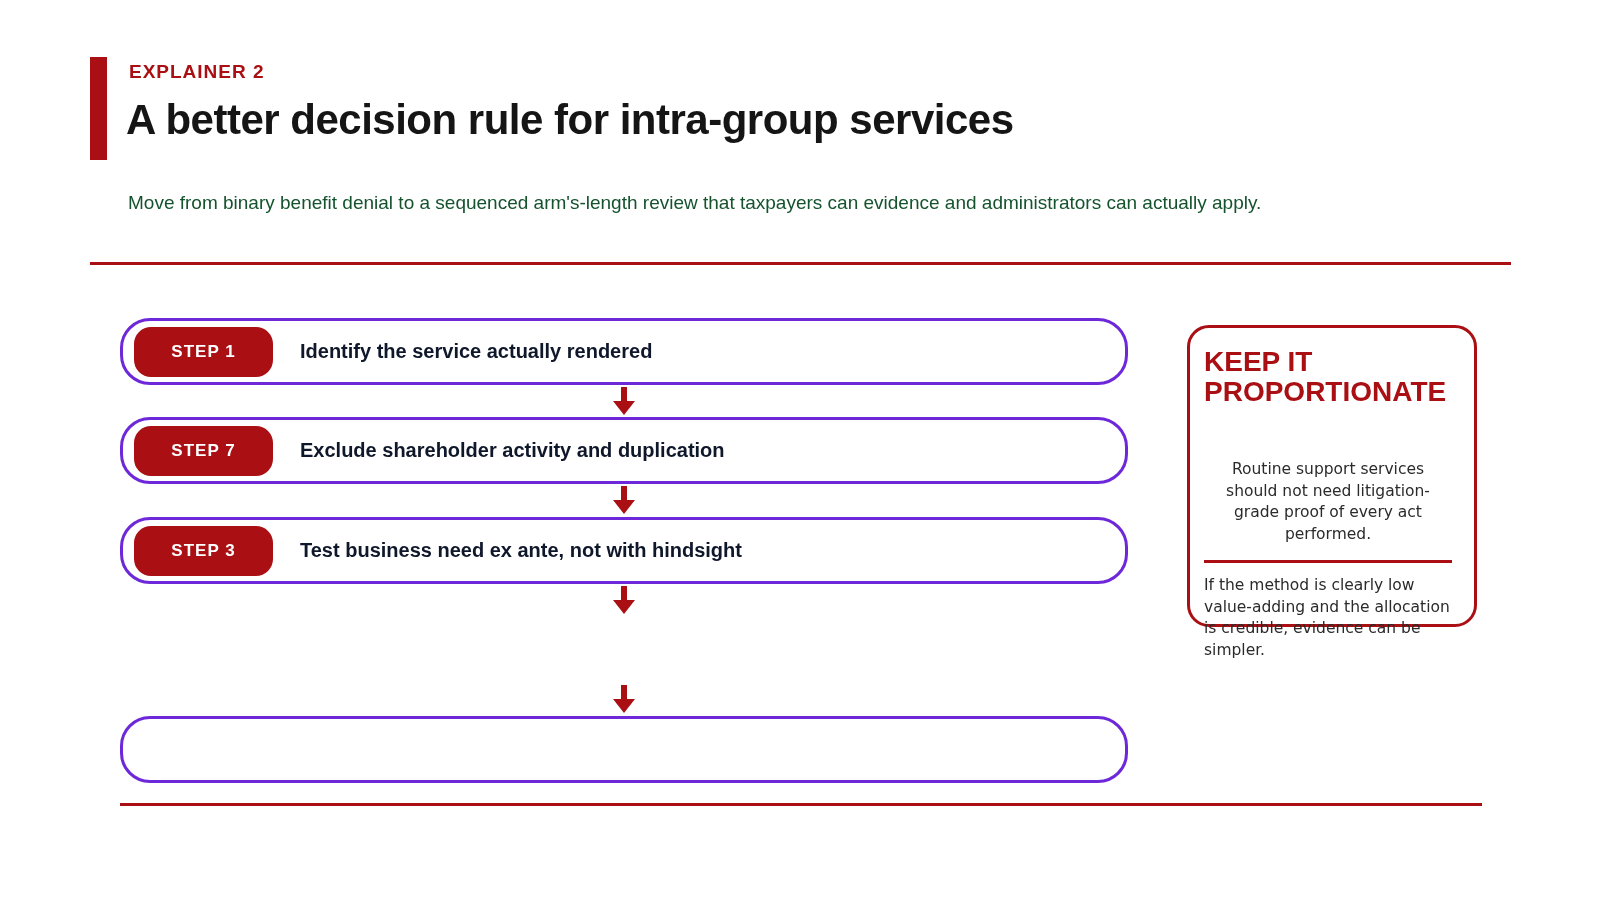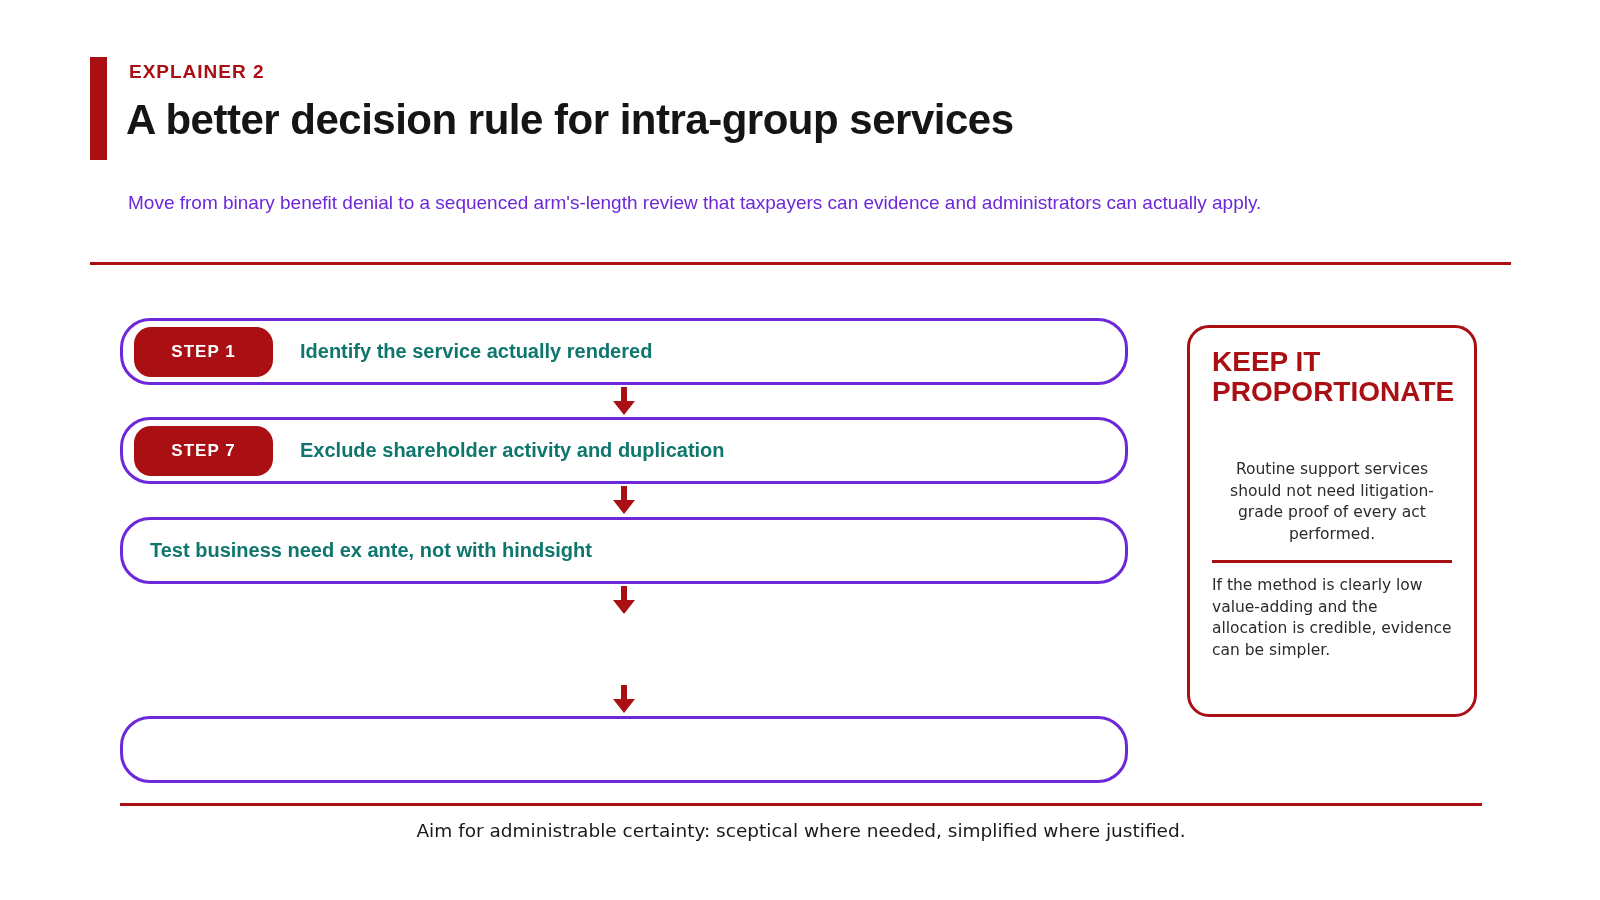--- a/index.html
+++ b/index.html
@@ -12,21 +12,21 @@
   .kicker{
     position:absolute;left:129px;top:61px;font-size:19px;font-weight:bold;
     letter-spacing:1px;color:#A90F13;
   }
   .title{
     position:absolute;left:126px;top:96px;margin:0;font-size:42px;font-weight:bold;
     letter-spacing:-0.5px;color:#151515;white-space:nowrap;
   }
   .subtitle{
     position:absolute;left:128px;top:190px;margin:0;width:1300px;
-    font-size:19px;line-height:1.42;color:#6d28d9;
+    font-size:19px;line-height:1.42;color:#14532d;
   }
   .rule{position:absolute;background:#A90F13;height:3px;}
   .rule-top{left:90px;top:262px;width:1421px;}
   .rule-bottom{left:120px;top:803px;width:1362px;}
   
   .flow{position:absolute;left:120px;top:318px;width:1008px;height:466px;}
   .step{
     position:absolute;left:0;width:1008px;height:67px;box-sizing:border-box;
     background:#ffffff;border:3px solid #6d28d9;border-radius:30px;
     display:flex;align-items:center;
@@ -35,31 +35,31 @@
   .step-2{top:99px;}
   .step-3{top:199px;}
   .step-4{top:298px;}
   .step-5{top:398px;}
   .badge{
     margin-left:11px;width:139px;height:50px;flex:0 0 139px;
     background:#A90F13;border-radius:17px;
     display:flex;align-items:center;justify-content:center;
     color:#ffffff;font-size:17px;font-weight:bold;letter-spacing:1px;
   }
-  .step-label{margin-left:27px;font-size:20px;font-weight:bold;color:#0f766e;white-space:nowrap;}
+  .step-label{margin-left:27px;font-size:20px;font-weight:bold;color:#0f172a;white-space:nowrap;}
   .arrow{position:absolute;left:492px;width:24px;height:28px;}
   .arrow-1{top:69px;}
   .arrow-2{top:168px;}
   .arrow-3{top:268px;}
   .arrow-4{top:367px;}
   
   .callout{
-    position:absolute;left:1187px;top:325px;width:290px;height:392px;box-sizing:border-box;
+    position:absolute;left:1187px;top:325px;width:290px;height:302px;box-sizing:border-box;
     border:3.5px solid #A90F13;border-radius:22px;background:#ffffff;
-    padding:19px 22px 0 22px;
+    padding:19px 22px 0 14px;
   }
   .callout-title{
     margin:0;font-size:28px;line-height:1.08;font-weight:bold;color:#A90F13;
     overflow:visible;white-space:normal;
   }
   .callout p{
     margin:0;font-family:"DejaVu Sans",sans-serif;font-size:15.5px;line-height:21.5px;color:#2b2b2b;
   }
   .callout-p1{margin-top:52px !important;text-align:center;}
   .callout-divider{margin-top:15px;width:100%;height:3px;background:#A90F13;}
@@ -95,20 +95,21 @@
     <div class="step step-2">
       <span class="badge">STEP 7</span>
       <span class="step-label">Exclude shareholder activity and duplication</span>
     </div>
     <svg class="arrow arrow-2" viewBox="0 0 24 28">
       <rect x="9" y="0" width="6" height="15" fill="#A90F13"></rect>
       <polygon points="1,14 23,14 12,28" fill="#A90F13"></polygon>
     </svg>
 
     <div class="step step-3">
+      <span class="badge">STEP 3</span>
       <span class="step-label">Test business need ex ante, not with hindsight</span>
     </div>
     <svg class="arrow arrow-3" viewBox="0 0 24 28">
       <rect x="9" y="0" width="6" height="15" fill="#A90F13"></rect>
       <polygon points="1,14 23,14 12,28" fill="#A90F13"></polygon>
     </svg>
 
     <svg class="arrow arrow-4" viewBox="0 0 24 28">
       <rect x="9" y="0" width="6" height="15" fill="#A90F13"></rect>
       <polygon points="1,14 23,14 12,28" fill="#A90F13"></polygon>
@@ -120,15 +121,14 @@
   </div>
 
   <aside class="callout">
     <h2 class="callout-title">KEEP IT PROPORTIONATE</h2>
     <p class="callout-p1">Routine support services should not need litigation-grade proof of every act performed.</p>
     <div class="callout-divider"></div>
     <p class="callout-p2">If the method is clearly low value-adding and the allocation is credible, evidence can be simpler.</p>
   </aside>
 
   <div class="rule rule-bottom"></div>
-  <p class="footer-note">Aim for administrable certainty: sceptical where needed, simplified where justified.</p>
 
 </div>
 
 </body></html>

